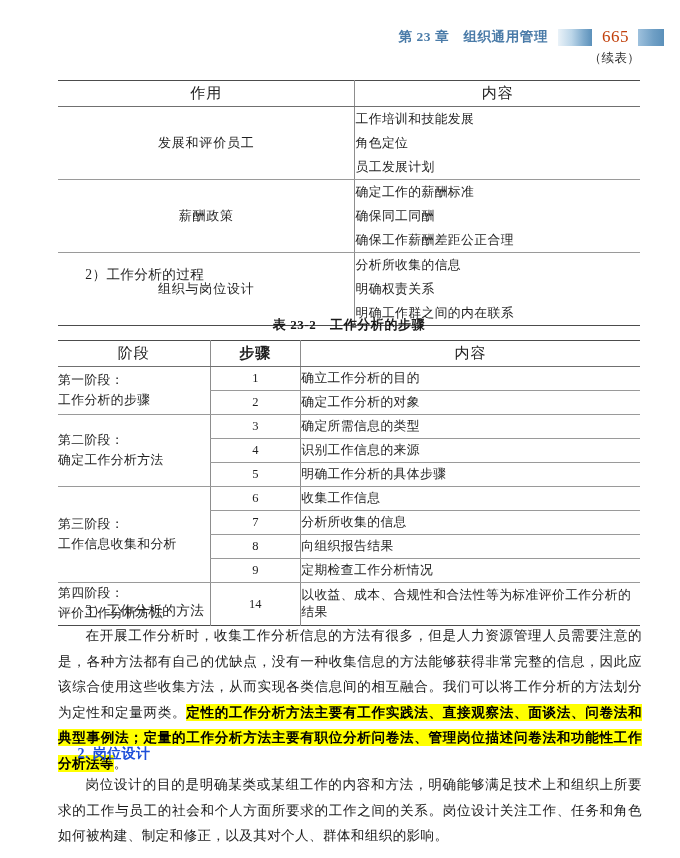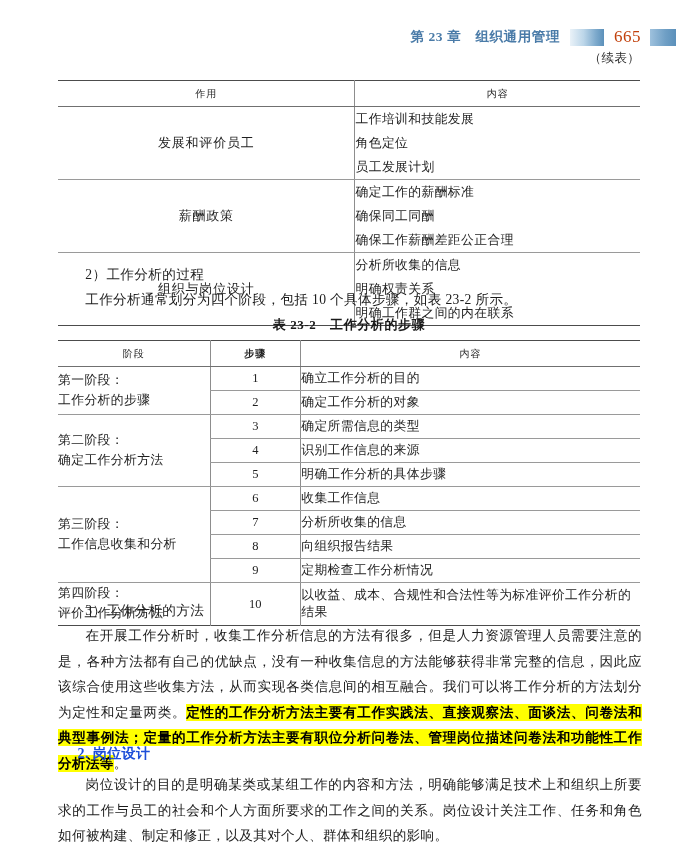--- a/index.html
+++ b/index.html
@@ -26,21 +26,21 @@
   
   .running-header {
     position: absolute;
     top: 24px;
     left: 0;
     right: 0;
     height: 26px;
     display: flex;
     align-items: center;
     justify-content: flex-end;
-    padding-right: 4px;
+    padding-right: 16px;
   }
   .header-chapter {
     font-family: "Liberation Serif", serif;
     font-size: 13.5px;
     color: #4a7ba8;
     letter-spacing: 0.6px;
     font-weight: 600;
     white-space: nowrap;
   }
   .header-bar {
@@ -88,21 +88,21 @@
   }
   .tbl-top-rule { border-top: 1.4px solid #4c4c4c; }
   .tbl-bot-rule { border-bottom: 1.4px solid #4c4c4c; }
   .rule-thin { border-bottom: 0.8px solid #9a9a9a; }
   .rule-mid  { border-bottom: 1.1px solid #707070; }
   .vline { border-left: 0.9px solid #8d8d8d; }
 
   .hdr-cell {
     text-align: center;
     height: 25px;
-    font-size: 10px;
+    font-size: 15px;
     letter-spacing: 1px;
   }
   .role-cell {
     text-align: center;
     font-size: 13px;
     letter-spacing: 0.8px;
     padding: 0 6px;
   }
   .content-cell {
     padding-left: 12px;
@@ -229,23 +229,20 @@
     </tr>
     <tr class="tbl-bot-rule">
       <td class="content-cell vline">明确工作群之间的内在联系</td>
     </tr>
   </tbody>
     </table>
 
   <div class="subhead-kai" style="top:262px;">
     <span class="indent"></span><span>2）工作分析的过程</span>
   </div>
-  <div class="para" style="top:287px;">
-    <span class="indent"></span><span>工作分析通常划分为四个阶段，包括 10 个具体步骤，如表 23-2 所示。</span>
-  </div>
 
   <div class="table-caption" style="top:316px;">表 23-2　工作分析的步骤</div>
 
   <table class="doc-table" style="top:340px;">
     <tbody>
         <tr class="tbl-top-rule">
       <td class="hdr-cell rule-mid" style="width:152px;">阶段</td>
       <td class="hdr-cell rule-mid vline" style="width:90px;font-weight:bold;">步骤</td>
       <td class="hdr-cell rule-mid vline" style="width:340px;">内容</td>
     </tr>
@@ -299,21 +296,21 @@
     <tr>
       <td class="step-cell vline rule-thin" style="height:23px;">9</td>
       <td class="content-cell vline rule-thin" style="height:23px;">定期检查工作分析情况</td>
     </tr>
 
     <tr class="tbl-bot-rule">
       <td class="stage-cell" style="border-top:0.9px solid #9a9a9a; height:42px;">
         <div>第四阶段：</div>
         <div>评价工作分析方法</div>
       </td>
-      <td class="step-cell vline" style="border-top:0.9px solid #9a9a9a;">10</td>
+      <td class="step-cell vline" style="border-top:0.9px solid #9a9a9a;">14</td>
       <td class="content-cell vline" style="border-top:0.9px solid #9a9a9a;">以收益、成本、合规性和合法性等为标准评价工作分析的结果</td>
     </tr>
   </tbody>
     </table>
 
   <div class="subhead-kai" style="top:598px;">
     <span class="indent"></span><span>3）工作分析的方法</span>
   </div>
 
   <div class="para" style="top:623px;">

